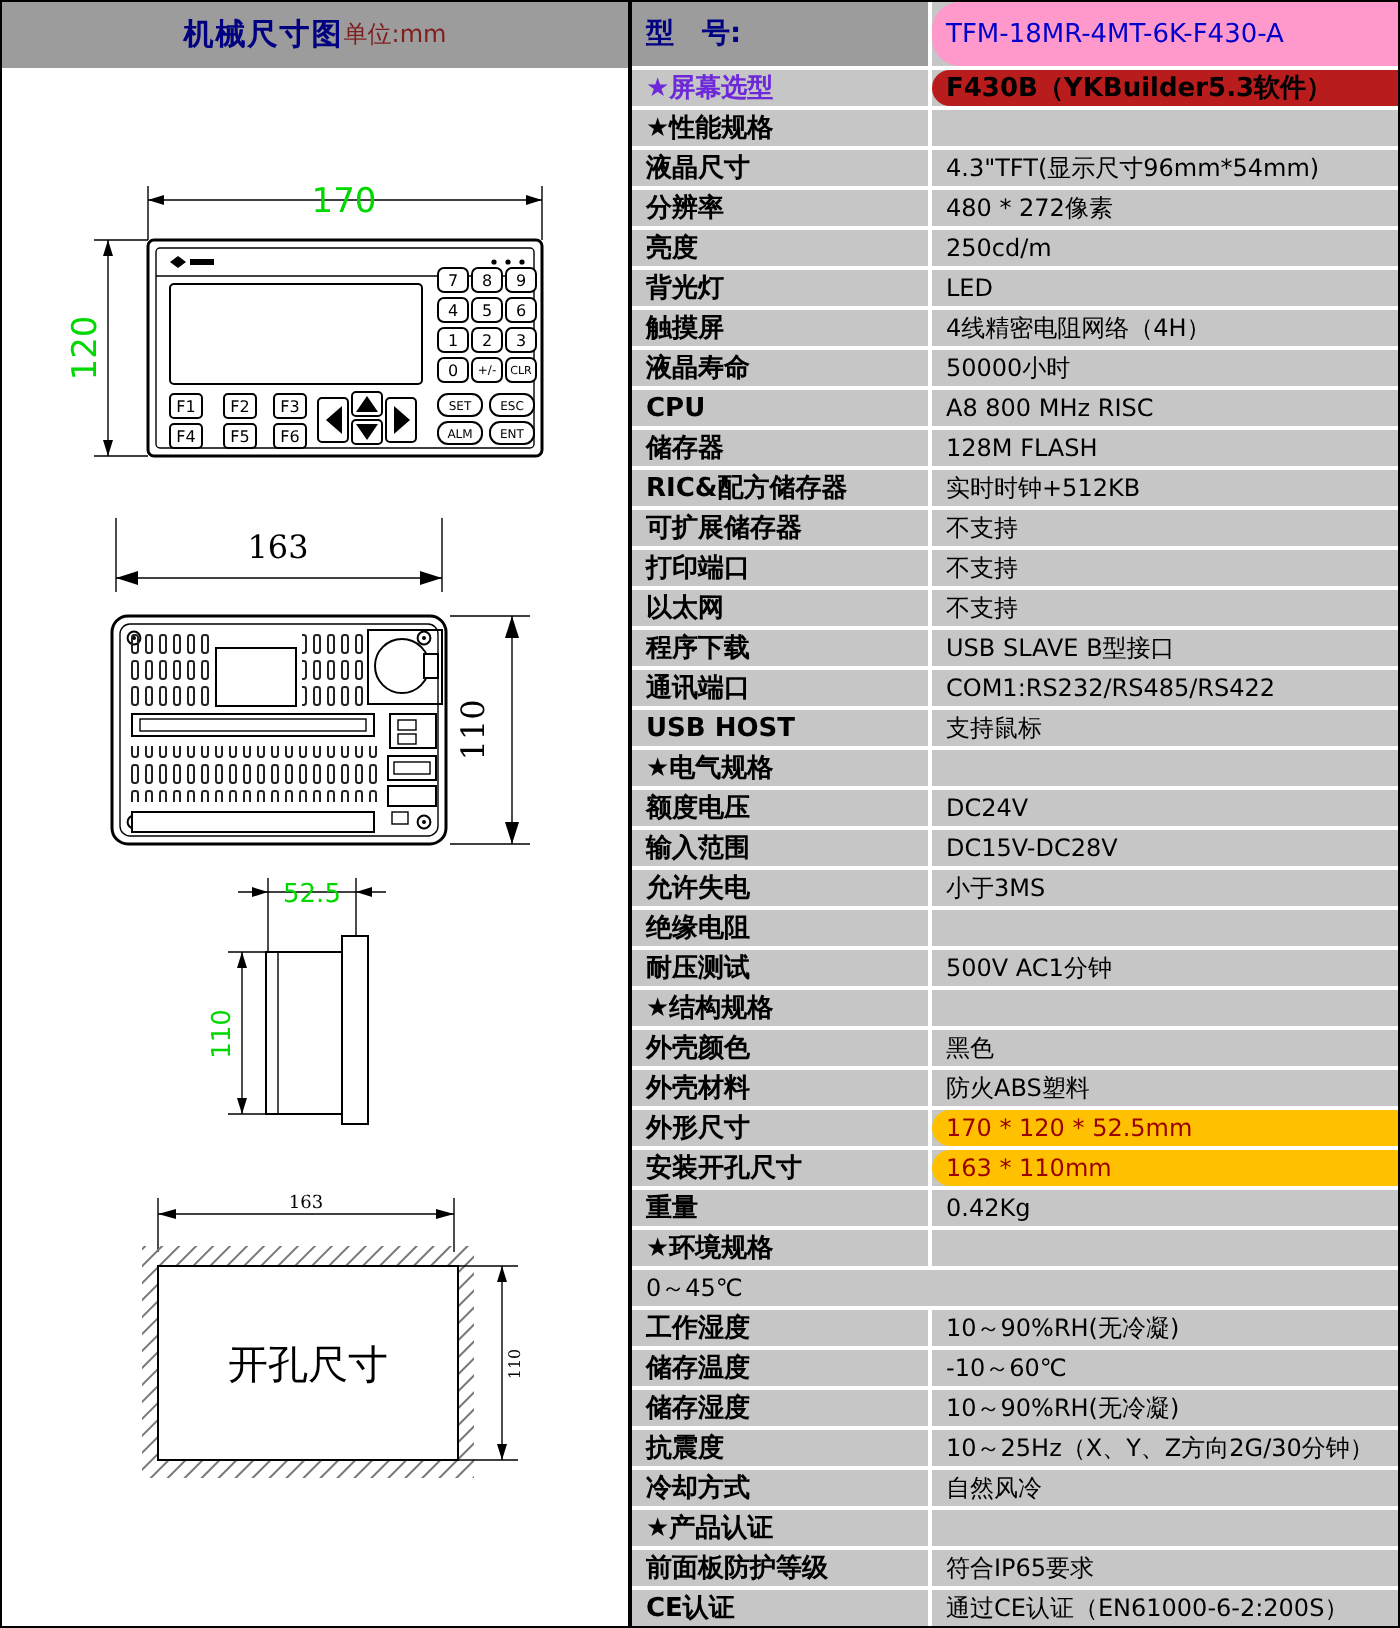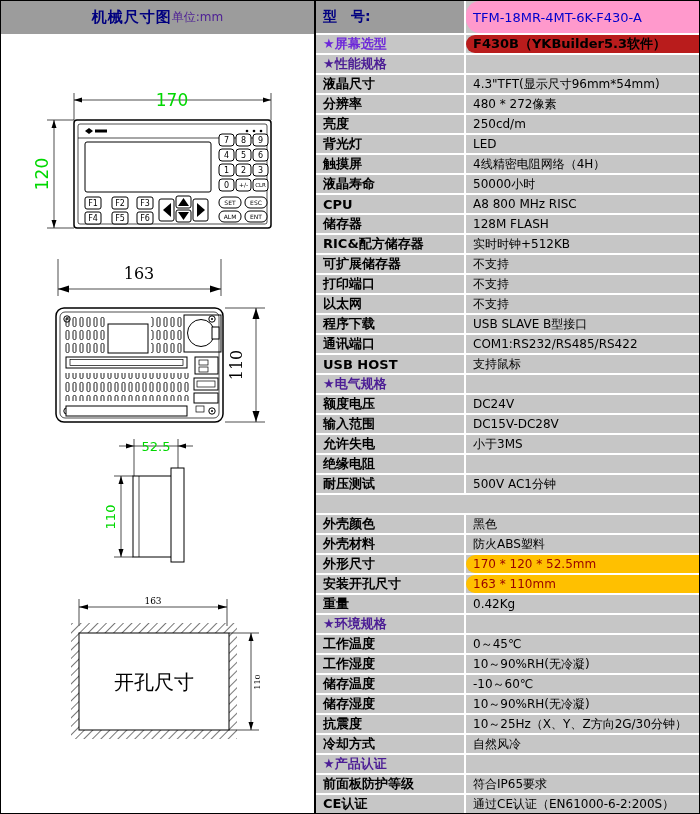--- a/index.html
+++ b/index.html
@@ -2,21 +2,21 @@
 <html><head>
 <meta charset="utf-8">
 <style>
   html,body{margin:0;padding:0;background:#fff;}
   #page{position:relative;width:700px;height:814px;background:#fff;border:1px solid #000;
         box-sizing:border-box;font-family:"DejaVu Sans",sans-serif;overflow:hidden;}
   
   #left-panel{position:absolute;left:0;top:0;width:313px;height:812px;background:#fff;}
   #left-header{height:33px;background:#9C9C9C;display:flex;align-items:center;justify-content:center;}
   #left-header .t1{font-size:15px;font-weight:bold;color:#000080;letter-spacing:1px;}
-  #left-header .t2{font-size:12px;color:#4c1d95;}
+  #left-header .t2{font-size:12px;color:#7f1d1d;}
   .drw{position:absolute;}
   #front-view{left:28px;top:78px;}
   #rear-view{left:28px;top:250px;}
   #side-view{left:80px;top:428px;}
   #cutout-view{left:50px;top:592px;}
   
   .ln{stroke:#000;stroke-width:1;fill:none;}
   .thin{stroke-width:0.7;}
   .thick{stroke-width:1.5;}
   .wfill{fill:#fff;}
@@ -35,21 +35,21 @@
   .trow.model{height:34px;}
   .tlabel{width:150px;box-sizing:border-box;border-right:2px solid #fff;padding-left:7px;
           display:flex;align-items:center;font-weight:bold;font-size:13px;color:#000;
           white-space:nowrap;overflow:hidden;}
   .tvalue{flex:1;padding-left:7px;display:flex;align-items:center;font-size:12px;color:#000;
           white-space:nowrap;overflow:hidden;border-radius:14px;}
   .trow.model .tlabel{background:#9C9C9C;color:#000080;font-size:14px;}
   .trow.model .tvalue{background:#FF99CC;color:#0000CC;font-size:13px;}
   .trow.screen .tlabel{color:#6d28d9;}
   .trow.screen .tvalue{background:#b91c1c;font-weight:bold;font-size:13px;}
-  .trow.section .tlabel{color:#4c1d95;}
+  .trow.section .tlabel{color:#000000;}
   .trow.orange .tvalue{background:#FFC000;color:#990000;}
 </style>
 </head>
 <body>
 
 <div id="page">
 
   <div id="left-panel">
     <div id="left-header">
       <span class="t1">机械尺寸图</span>
@@ -345,20 +345,21 @@
         <div class="tvalue">小于3MS</div>
       </div>
       <div class="trow normal">
         <div class="tlabel">绝缘电阻</div>
       </div>
       <div class="trow normal">
         <div class="tlabel">耐压测试</div>
         <div class="tvalue">500V AC1分钟</div>
       </div>
       <div class="trow section">
+        <div class="tlabel">★结构规格</div>
         <div class="tvalue"></div>
       </div>
       <div class="trow normal">
         <div class="tlabel">外壳颜色</div>
         <div class="tvalue">黑色</div>
       </div>
       <div class="trow normal">
         <div class="tlabel">外壳材料</div>
         <div class="tvalue">防火ABS塑料</div>
       </div>
@@ -372,21 +373,20 @@
       </div>
       <div class="trow normal">
         <div class="tlabel">重量</div>
         <div class="tvalue">0.42Kg</div>
       </div>
       <div class="trow section">
         <div class="tlabel">★环境规格</div>
         <div class="tvalue"></div>
       </div>
       <div class="trow normal">
-        <div class="tlabel">工作温度</div>
         <div class="tvalue">0～45℃</div>
       </div>
       <div class="trow normal">
         <div class="tlabel">工作湿度</div>
         <div class="tvalue">10～90%RH(无冷凝)</div>
       </div>
       <div class="trow normal">
         <div class="tlabel">储存温度</div>
         <div class="tvalue">-10～60℃</div>
       </div>

